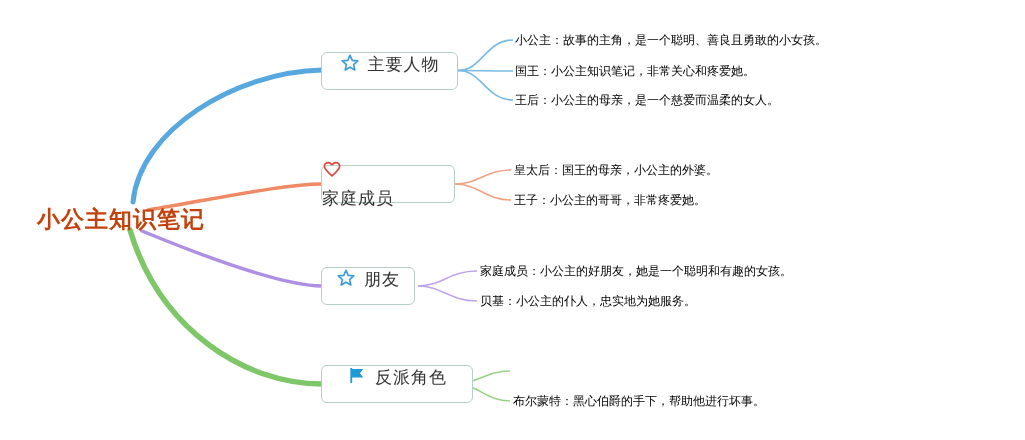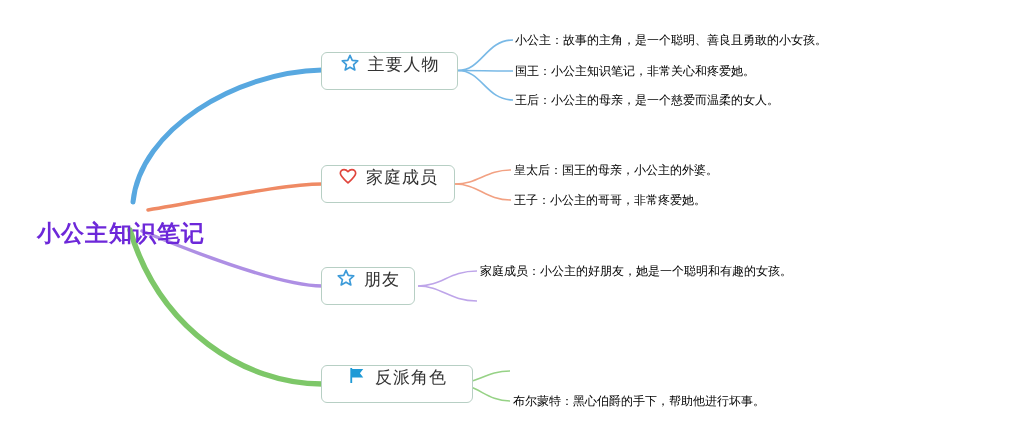--- a/index.html
+++ b/index.html
@@ -11,24 +11,24 @@
     background: #ffffff;
     overflow: hidden;
   }
   .edges {
     position: absolute;
     left: 0; top: 0;
     width: 1025px; height: 440px;
   }
   .root-title {
     position: absolute;
-    left: 37px; top: 218px;
+    left: 37px; top: 204px;
     font-size: 23px;
     font-weight: 700;
-    color: #6d28d9;
+    color: #c2410c;
     letter-spacing: 1px;
     white-space: nowrap;
     cursor: default;
   }
   .branch-node {
     position: absolute;
     height: 38px;
     background: #ffffff;
     border: 1.6px solid #b7cfc4;
     border-radius: 6px;
@@ -45,21 +45,21 @@
   .branch-node .node-icon { display: inline-flex; flex: 0 0 auto; }
   .leaf {
     position: absolute;
     font-size: 12px;
     line-height: 20px;
     color: #000000;
     white-space: nowrap;
     cursor: default;
   }
   #node-1 { left: 321px; top: 52px;  width: 137px; }
-  #node-2 { left: 321px; top: 165px; width: 134px; }
+  #node-2 { left: 321px; top: 165px; width: 134px; flex-direction: column; }
   #node-3 { left: 321px; top: 267px; width: 94px;  }
   #node-4 { left: 321px; top: 365px; width: 152px; }
   #leaf-1-0 { left: 515px; top: 30px; }
   #leaf-1-1 { left: 515px; top: 61px; }
   #leaf-1-2 { left: 515px; top: 90px; }
   #leaf-2-0 { left: 514px; top: 160px; }
   #leaf-2-1 { left: 514px; top: 190px; }
   #leaf-3-0 { left: 480px; top: 261px; }
   #leaf-3-1 { left: 480px; top: 291px; }
   #leaf-4-0 { left: 513px; top: 361px; }
@@ -120,20 +120,21 @@
 
   <div class="branch-node" id="node-3">
     <span class="node-icon">
       <svg width="20" height="20" viewBox="0 0 24 24" fill="none">
         <path d="M12 2.8l2.7 6.1 6.6.6-5 4.4 1.5 6.5-5.8-3.4-5.8 3.4 1.5-6.5-5-4.4 6.6-.6z" stroke-width="2" stroke-linejoin="round" stroke="#3d9bd9"></path>
       </svg>
     </span>
     <span>朋友</span>
   </div>
   <div class="leaf" id="leaf-3-0">家庭成员：小公主的好朋友，她是一个聪明和有趣的女孩。</div>
+  <div class="leaf" id="leaf-3-1">贝基：小公主的仆人，忠实地为她服务。</div>
 
   <div class="branch-node" id="node-4">
     <span class="node-icon">
       <svg width="20" height="20" viewBox="0 0 24 24">
         <path d="M4 2.5 h2.2 v18 H4 z M6.2 3.5 h13.3 l-4 5.2 4 5.2 H6.2 z" fill="#1e9ad6"></path>
       </svg>
     </span>
     <span>反派角色</span>
   </div>
   <div class="leaf" id="leaf-4-1">布尔蒙特：黑心伯爵的手下，帮助他进行坏事。</div>

